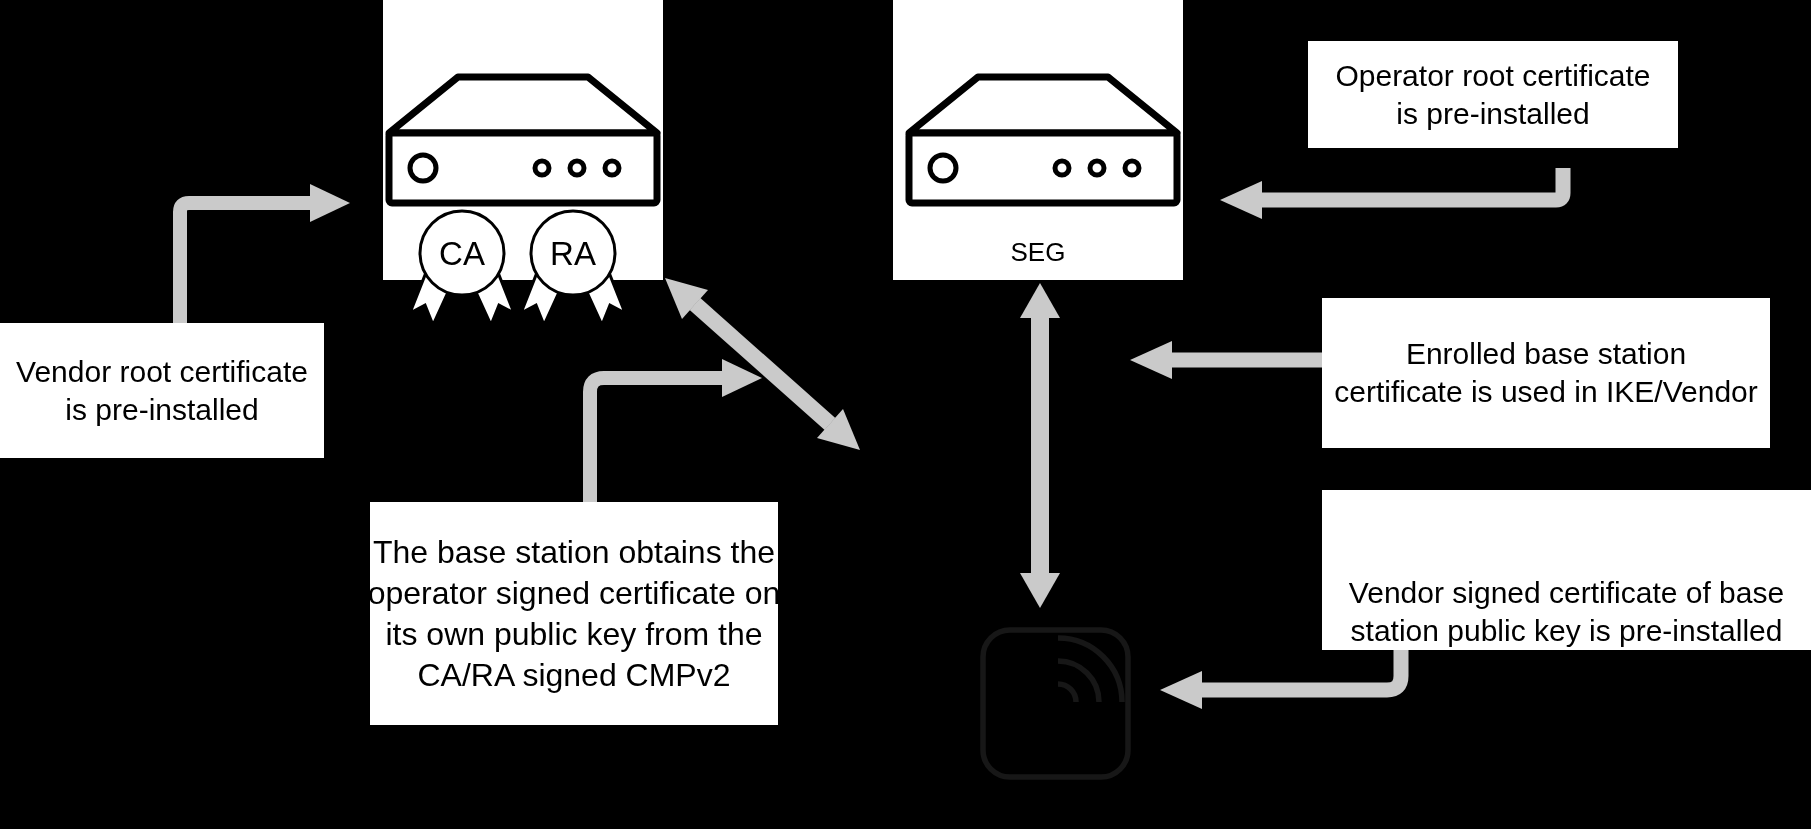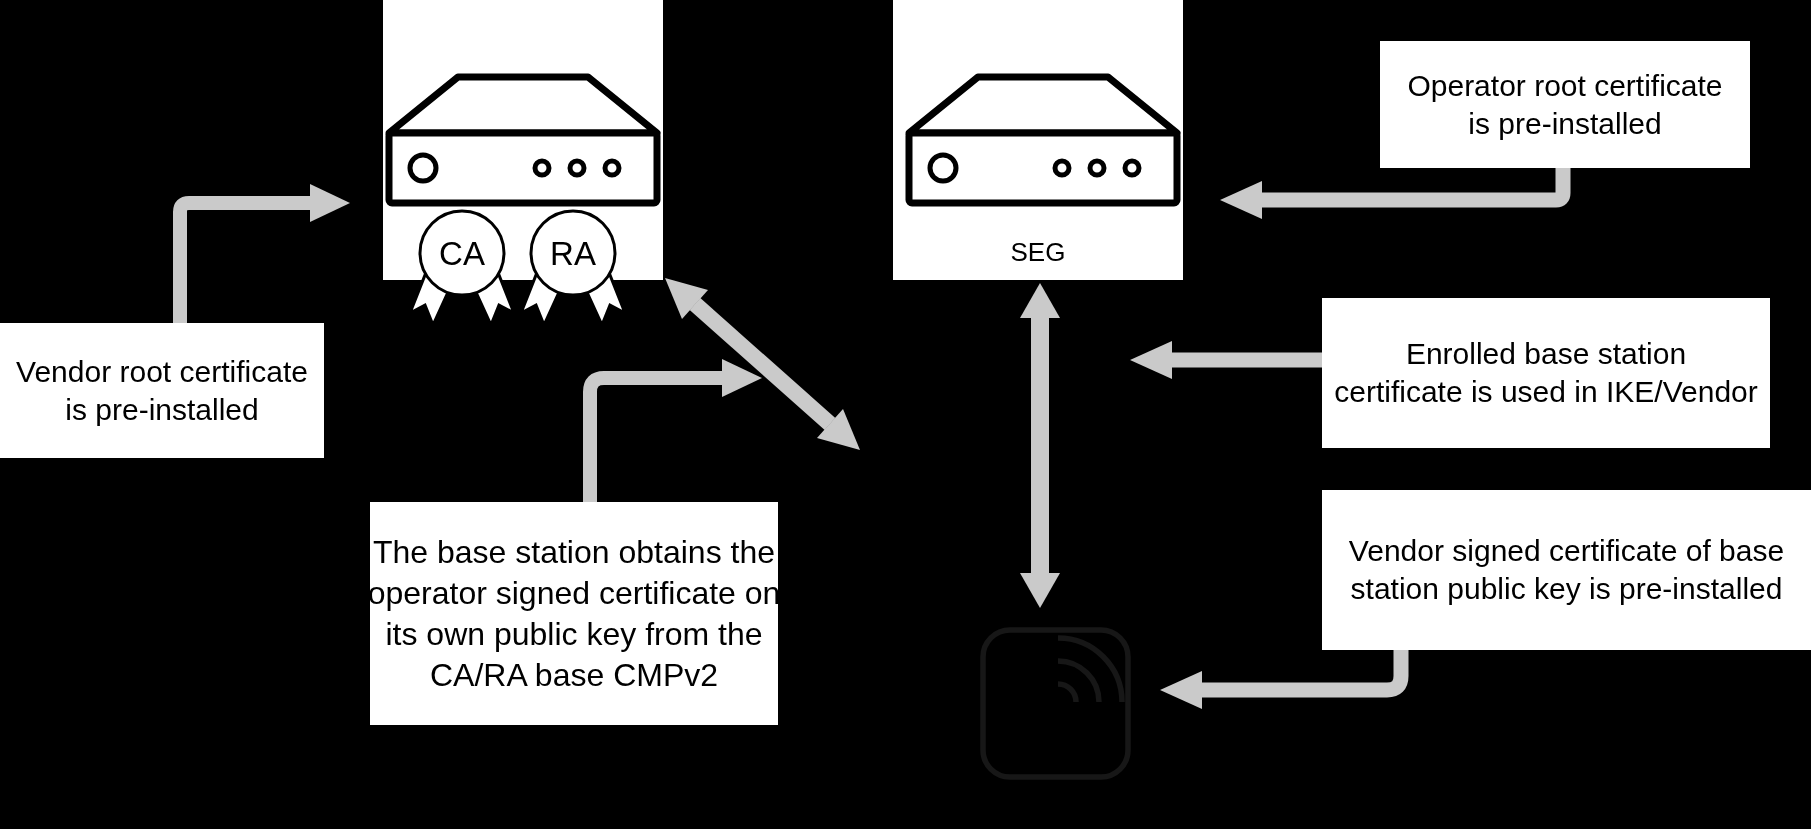--- a/index.html
+++ b/index.html
@@ -38,24 +38,24 @@
   }
   #panel-cara { left: 383px; top: 0; width: 280px; height: 280px; }
   #panel-seg  { left: 893px; top: 0; width: 290px; height: 280px; }
   .seg-label {
     position: absolute;
     left: 0; right: 0; bottom: 12px;
     text-align: center;
     font-size: 26px;
     color: #000;
   }
-  #co-operator-root { left: 1380px; top: 41px;  width: 370px; height: 127px; }
+  #co-operator-root { left: 1308px; top: 41px;  width: 370px; height: 107px; }
   #co-vendor-root   { left: 0;      top: 323px; width: 324px; height: 135px; }
   #co-enrolled      { left: 1322px; top: 298px; width: 448px; height: 150px; align-items: center; }
-  #co-vendor-signed { left: 1322px; top: 490px; width: 489px; height: 160px; }
+  #co-vendor-signed { left: 1322px; top: 490px; width: 489px; height: 160px; justify-content: flex-end; }
   #co-cmpv2         { left: 370px;  top: 502px; width: 408px; height: 223px; }
   .overlay {
     position: absolute;
     left: 0; top: 0;
     z-index: 2;
     pointer-events: none;
   }
   .badge-text {
     font-family: "Liberation Sans", sans-serif;
     font-size: 33px;
@@ -91,21 +91,21 @@
 
   <div class="callout" id="co-vendor-signed">
     <div class="line">Vendor signed certificate of base</div>
     <div class="line">station public key is pre-installed</div>
   </div>
 
   <div class="callout" id="co-cmpv2">
     <div class="line">The base station obtains the</div>
     <div class="line">operator signed certificate on</div>
     <div class="line">its own public key from the</div>
-    <div class="line">CA/RA base CMPv2</div>
+    <div class="line">CA/RA signed CMPv2</div>
   </div>
 
   <svg class="overlay" width="1811" height="829" viewBox="0 0 1811 829">
     <defs>
       <g id="srv">
         <polygon points="72,6 202,6 271,62 3,62" fill="#fff" stroke="#000" stroke-width="7" stroke-linejoin="round"></polygon>
         <rect x="3" y="62" width="268" height="70" rx="3" fill="#fff" stroke="#000" stroke-width="7"></rect>
         <circle cx="37" cy="97" r="13" fill="#fff" stroke="#000" stroke-width="5"></circle>
         <circle cx="156" cy="97" r="7" fill="#fff" stroke="#000" stroke-width="5"></circle>
         <circle cx="191" cy="97" r="7" fill="#fff" stroke="#000" stroke-width="5"></circle>

